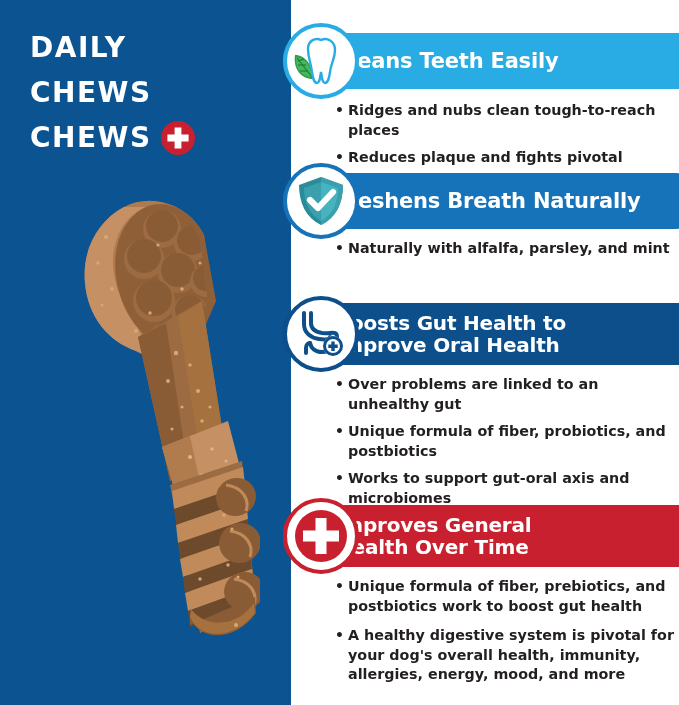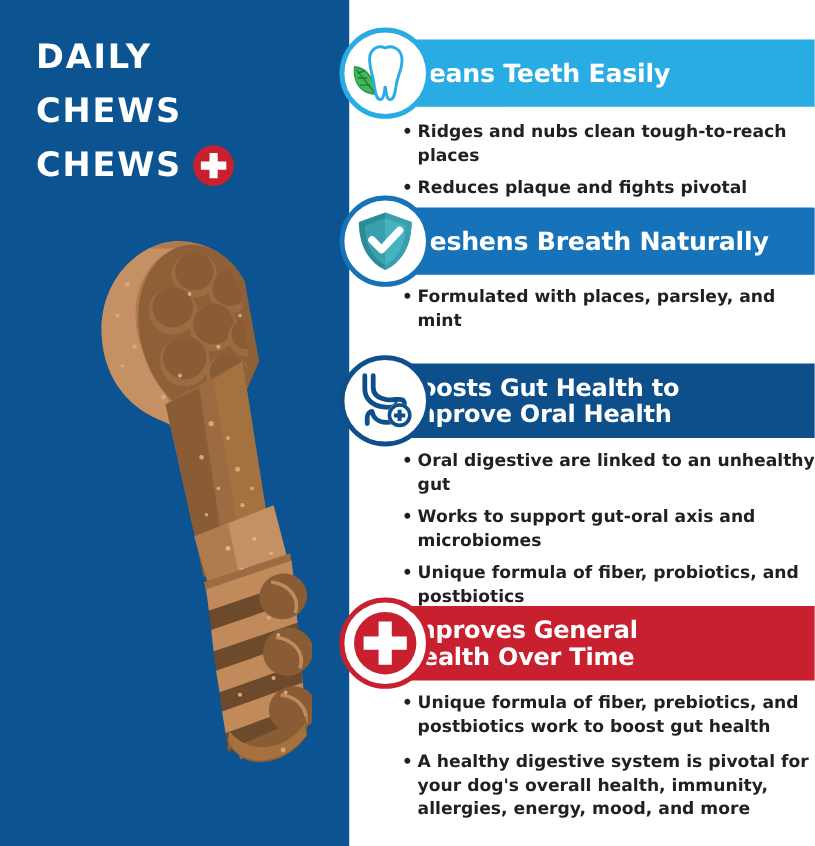--- a/index.html
+++ b/index.html
@@ -344,21 +344,21 @@
             <path d="M29 5 L51 13 C51 31 44 46 29 53 C14 46 7 31 7 13 Z" fill="#2a8b99"></path>
             <path d="M29 5 L51 13 C51 31 44 46 29 53 Z" fill="#3aa0ae"></path>
             <path d="M29 10 L46 16 C46 31 40 43 29 49 C18 43 12 31 12 16 Z" fill="#3aa0ae"></path>
             <path d="M29 10 L46 16 C46 31 40 43 29 49 Z" fill="#46b3c0"></path>
             <path d="M18 28 L26 36 L41 20" fill="none" stroke="#ffffff" stroke-width="6.2" stroke-linecap="round" stroke-linejoin="round"></path>
           </svg>
         </div>
         <div class="banner-title">Freshens Breath Naturally</div>
       </div>
       <ul class="bullets">
-        <li>Formulated with places, parsley, and mint</li>
+        <li>Naturally with alfalfa, parsley, and mint</li>
       </ul>
     </div>
 
     <div class="feature feature-3 f3">
       <div class="banner tall" style="background:#0d4f8b;width:425px;">
         <div class="badge" style="border:4px solid #0d4f8b;">
           <svg width="58" height="58" viewBox="0 0 58 58">
             <g fill="none" stroke="#0d4f8b" stroke-width="4" stroke-linecap="round" stroke-linejoin="round">
               <path d="M19 8 L19 18 C19 24 24 27 30 28 C39 29 45 25 45 32 C45 42 38 47 30 47 C23 47 19 43 18 38"></path>
               <path d="M12 8 L12 19 C12 28 19 33 27 34 C34 35 38 34 38 32"></path>
@@ -366,23 +366,23 @@
             </g>
             <circle cx="41" cy="41" r="10" fill="#ffffff"></circle>
             <circle cx="41" cy="41" r="8.5" fill="none" stroke="#0d4f8b" stroke-width="3"></circle>
             <path d="M39.3 36.5h3.4v3h3v3.4h-3v3h-3.4v-3h-3v-3.4h3z" fill="#0d4f8b"></path>
           </svg>
         </div>
         <div class="banner-title two-line">Boosts Gut Health to
 Improve Oral Health</div>
       </div>
       <ul class="bullets">
-        <li>Oral digestive are linked to an unhealthy gut</li>
+        <li>Over problems are linked to an unhealthy gut</li>
+        <li>Unique formula of fiber, probiotics, and postbiotics</li>
         <li>Works to support gut-oral axis and microbiomes</li>
-        <li>Unique formula of fiber, probiotics, and postbiotics</li>
       </ul>
     </div>
 
     <div class="feature feature-4 f4">
       <div class="banner tall" style="background:#c8202e;width:425px;">
         <div class="badge" style="border:4px solid #c8202e;">
           <svg width="60" height="60" viewBox="0 0 60 60">
             <circle cx="30" cy="30" r="26" fill="#c8202e"></circle>
             <path d="M24.5 12h11v12.5H48v11H35.5V48h-11V35.5H12v-11h12.5z" fill="#ffffff"></path>
           </svg>

